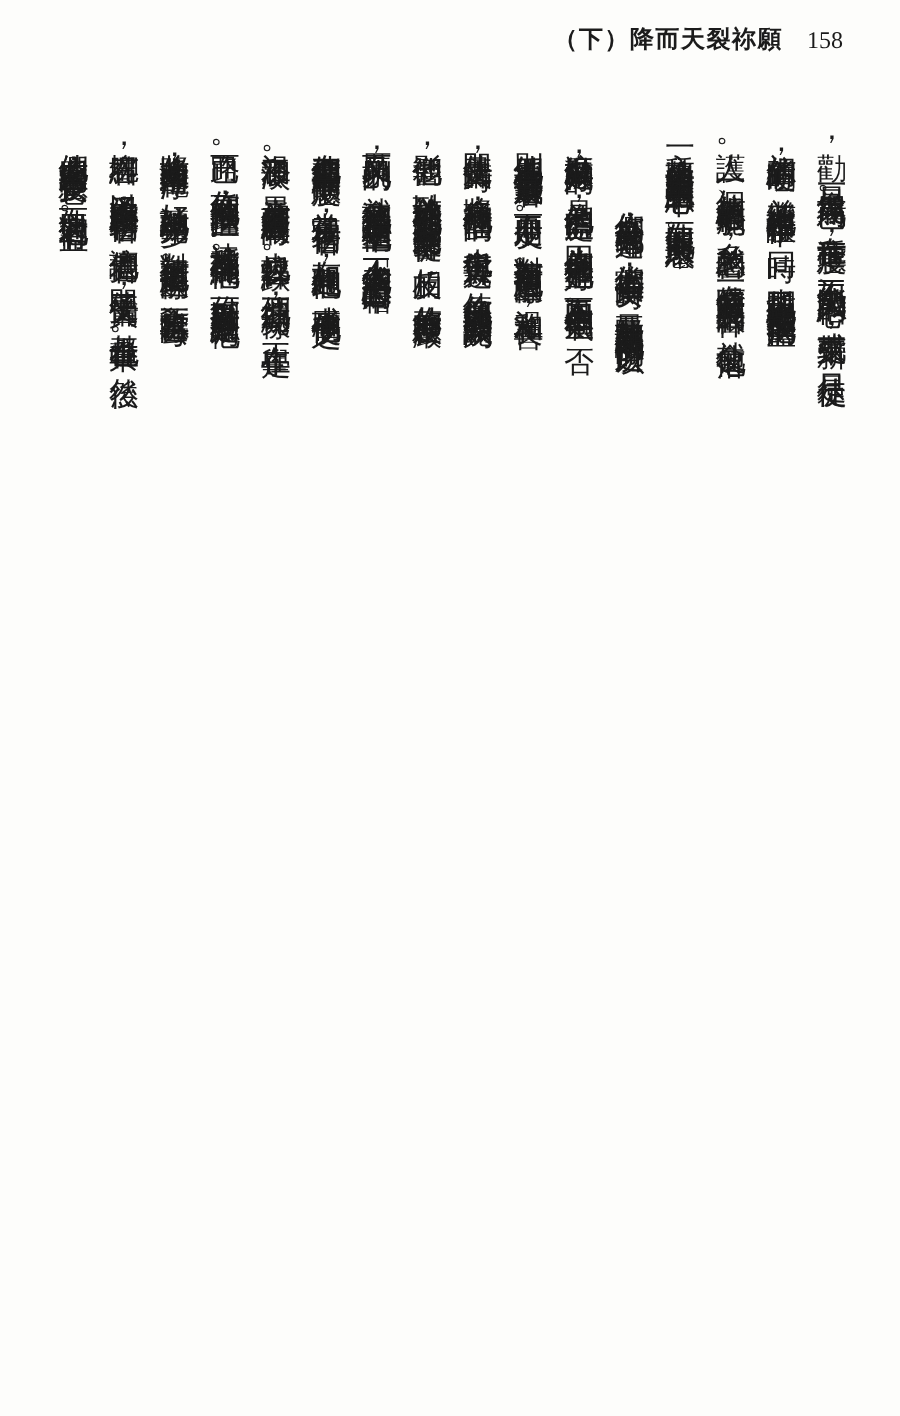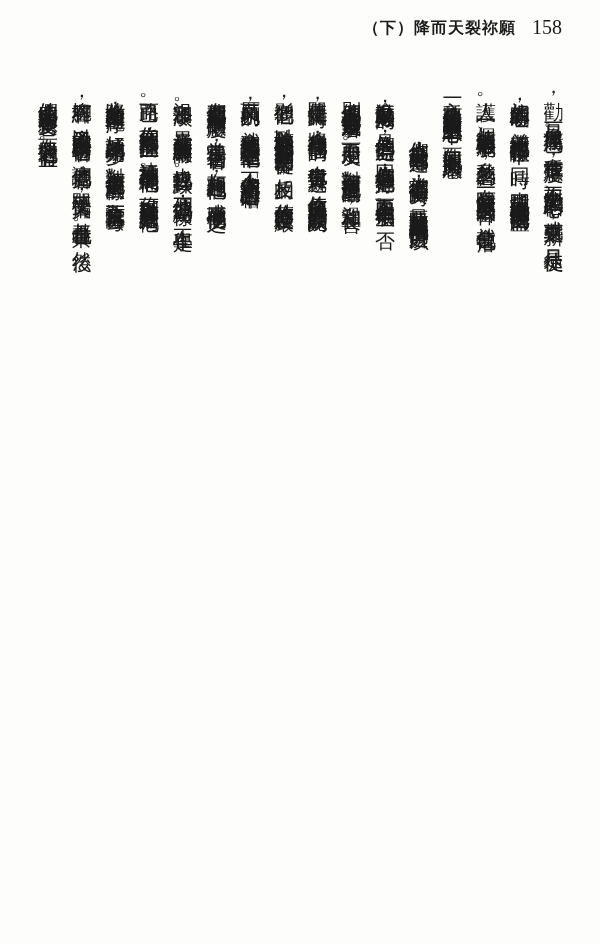--- a/index.html
+++ b/index.html
@@ -24,21 +24,21 @@
     display: flex;
     align-items: flex-end;
     gap: 16px;
     font-size: 16px;
     font-weight: bold;
     letter-spacing: 1px;
     white-space: nowrap;
   }
   .running-head .page-number {
     font-weight: normal;
-    font-size: 20px;
+    font-size: 16px;
     letter-spacing: 0;
     font-family: "Liberation Serif", "DejaVu Serif", serif;
   }
   
   .text-body {
     position: absolute;
     top: 86px;
     right: 30px;
     height: 852px;
     writing-mode: vertical-rl;

